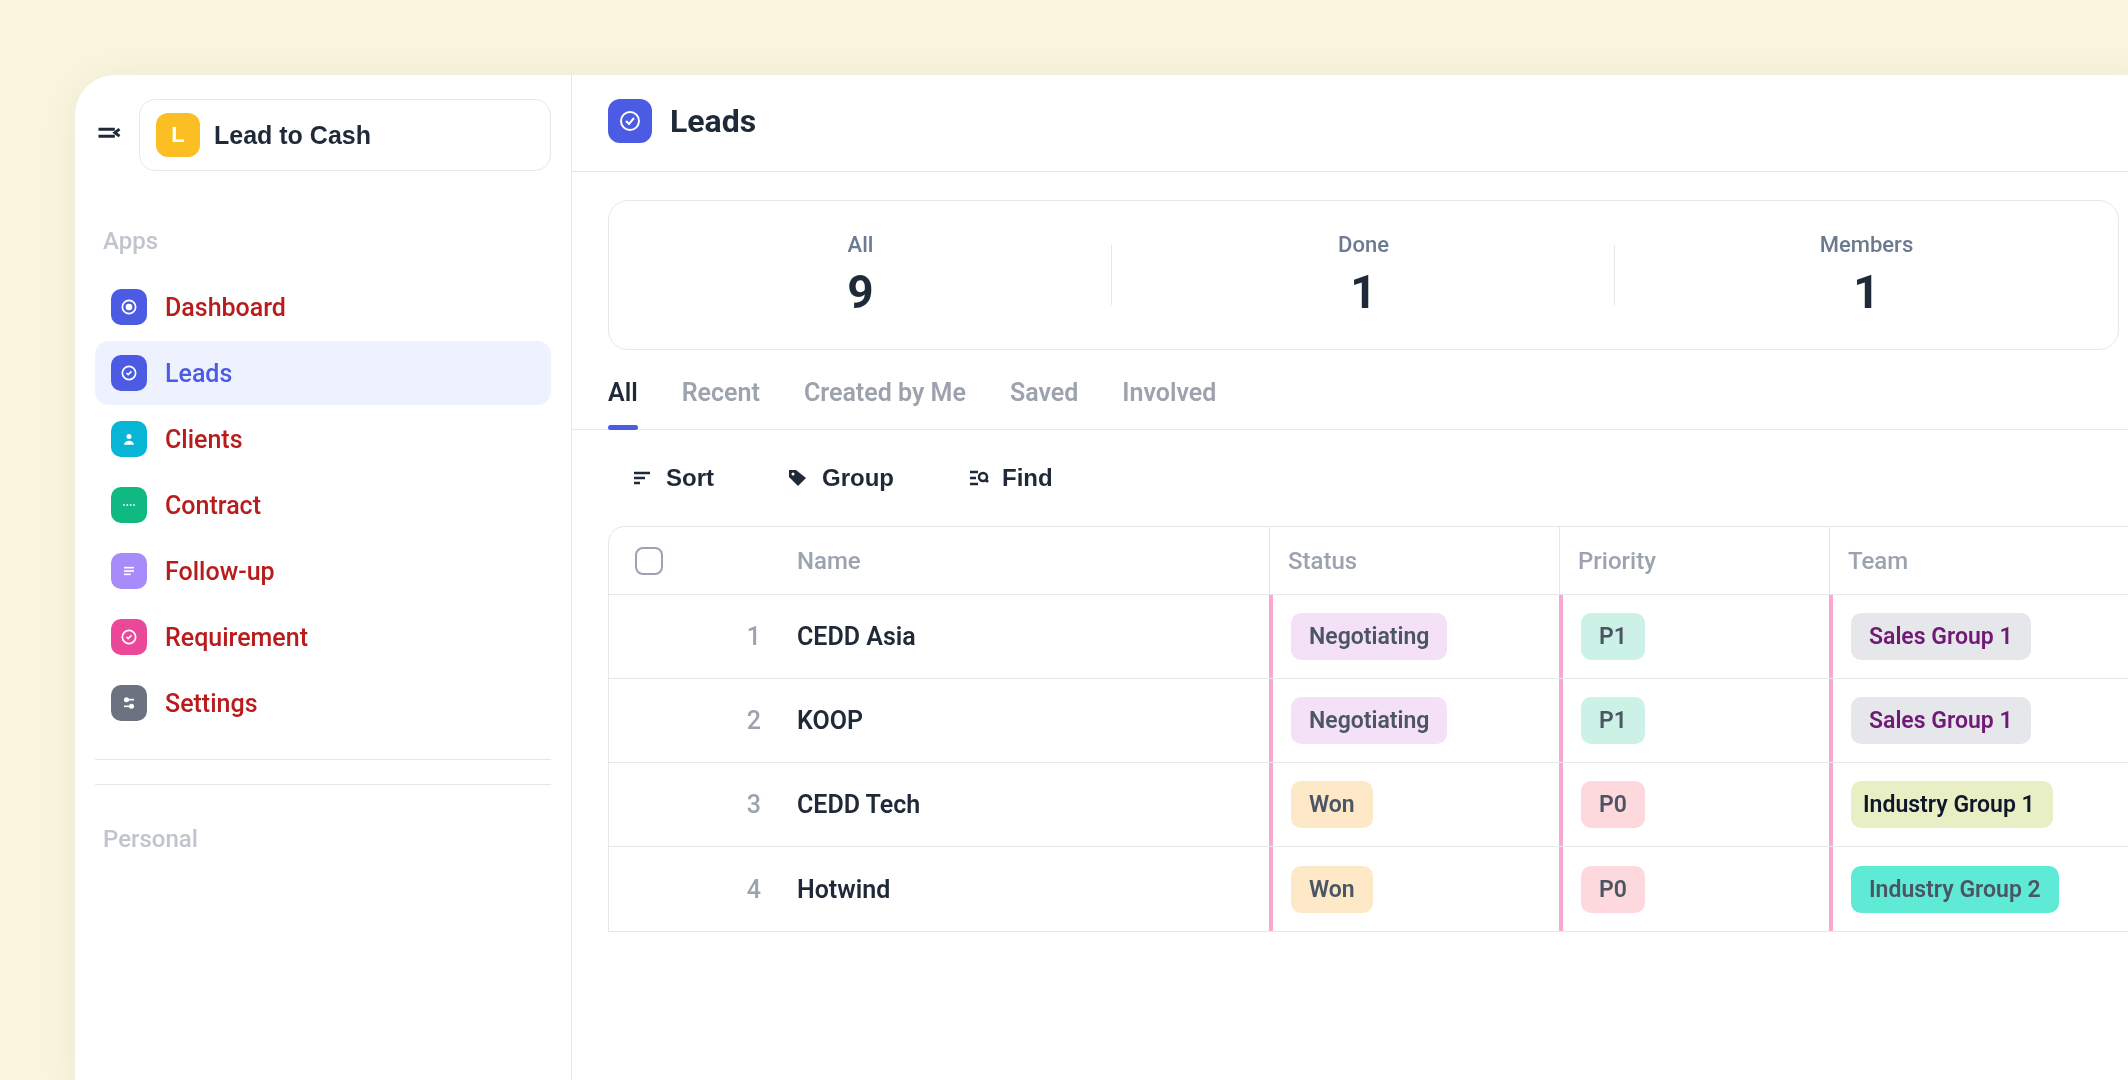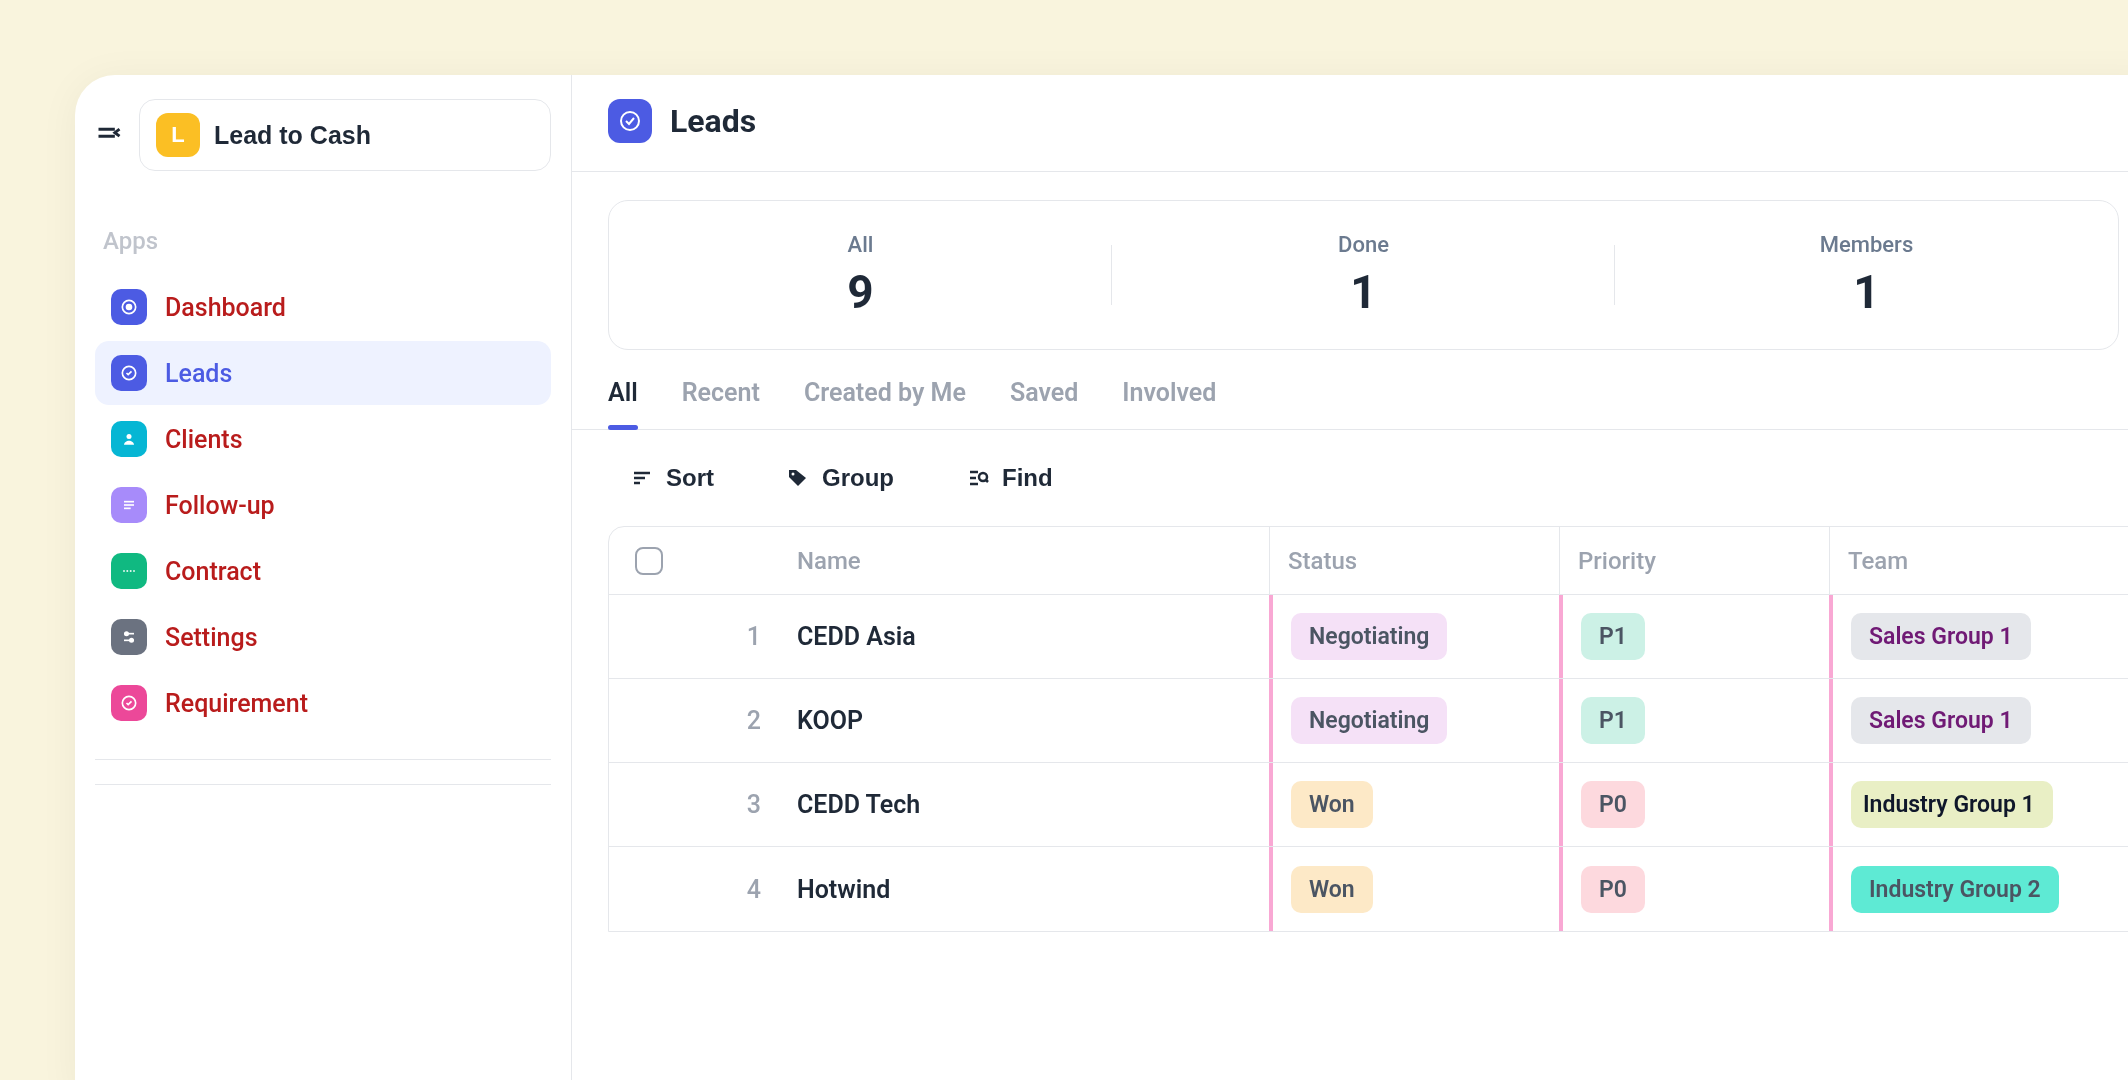--- a/index.html
+++ b/index.html
@@ -295,64 +295,65 @@
       <div class="nav-item">
         <div class="nav-icon ic-clients">
             <svg viewBox="0 0 24 24" fill="#fff">
               <circle cx="12" cy="9" r="3"></circle>
               <path d="M6 19c0-3 3-5 6-5s6 2 6 5"></path>
             </svg>
           </div>
         <span>Clients</span>
       </div>
       <div class="nav-item">
-        <div class="nav-icon ic-followup">
-            <svg viewBox="0 0 24 24" fill="none" stroke="#fff" stroke-width="2">
-              <line x1="6" y1="8" x2="18" y2="8"></line>
-              <line x1="6" y1="12" x2="18" y2="12"></line>
-              <line x1="6" y1="16" x2="14" y2="16"></line>
-            </svg>
-          </div>
-        <span>Follow-up</span>
-      </div>
-      <div class="nav-item">
         <div class="nav-icon ic-contract">
             <svg viewBox="0 0 24 24" fill="none" stroke="#fff" stroke-width="2">
               <line x1="5" y1="12" x2="7" y2="12"></line>
               <line x1="9" y1="12" x2="11" y2="12"></line>
               <line x1="13" y1="12" x2="15" y2="12"></line>
               <line x1="17" y1="12" x2="19" y2="12"></line>
             </svg>
           </div>
         <span>Contract</span>
       </div>
       <div class="nav-item">
+        <div class="nav-icon ic-followup">
+            <svg viewBox="0 0 24 24" fill="none" stroke="#fff" stroke-width="2">
+              <line x1="6" y1="8" x2="18" y2="8"></line>
+              <line x1="6" y1="12" x2="18" y2="12"></line>
+              <line x1="6" y1="16" x2="14" y2="16"></line>
+            </svg>
+          </div>
+        <span>Follow-up</span>
+      </div>
+      <div class="nav-item">
+        <div class="nav-icon ic-requirement">
+            <svg viewBox="0 0 24 24" fill="none" stroke="#fff" stroke-width="2">
+              <circle cx="12" cy="12" r="8"></circle>
+              <polyline points="9 12 11 14 15 10"></polyline>
+            </svg>
+          </div>
+        <span>Requirement</span>
+      </div>
+      <div class="nav-item">
         <div class="nav-icon ic-settings">
             <svg viewBox="0 0 24 24" fill="none" stroke="#fff" stroke-width="2">
               <line x1="6" y1="8" x2="18" y2="8"></line>
               <circle cx="9" cy="8" r="2" fill="#fff"></circle>
               <line x1="6" y1="16" x2="18" y2="16"></line>
               <circle cx="15" cy="16" r="2" fill="#fff"></circle>
             </svg>
           </div>
         <span>Settings</span>
       </div>
-      <div class="nav-item">
-        <div class="nav-icon ic-requirement">
-            <svg viewBox="0 0 24 24" fill="none" stroke="#fff" stroke-width="2">
-              <circle cx="12" cy="12" r="8"></circle>
-              <polyline points="9 12 11 14 15 10"></polyline>
-            </svg>
-          </div>
-        <span>Requirement</span>
-      </div>
     </div>
 
     <div class="divider"></div>
     <div class="divider"></div>
+    <div class="section-label">Personal</div>
   </aside>
 
   <main class="main">
     <div class="page-header">
       <div class="page-icon">
         <svg viewBox="0 0 24 24" width="24" height="24" fill="none" stroke="#fff" stroke-width="2">
             <circle cx="12" cy="12" r="9"></circle>
             <polyline points="8 12 11 15 16 9"></polyline>
           </svg>
       </div>

